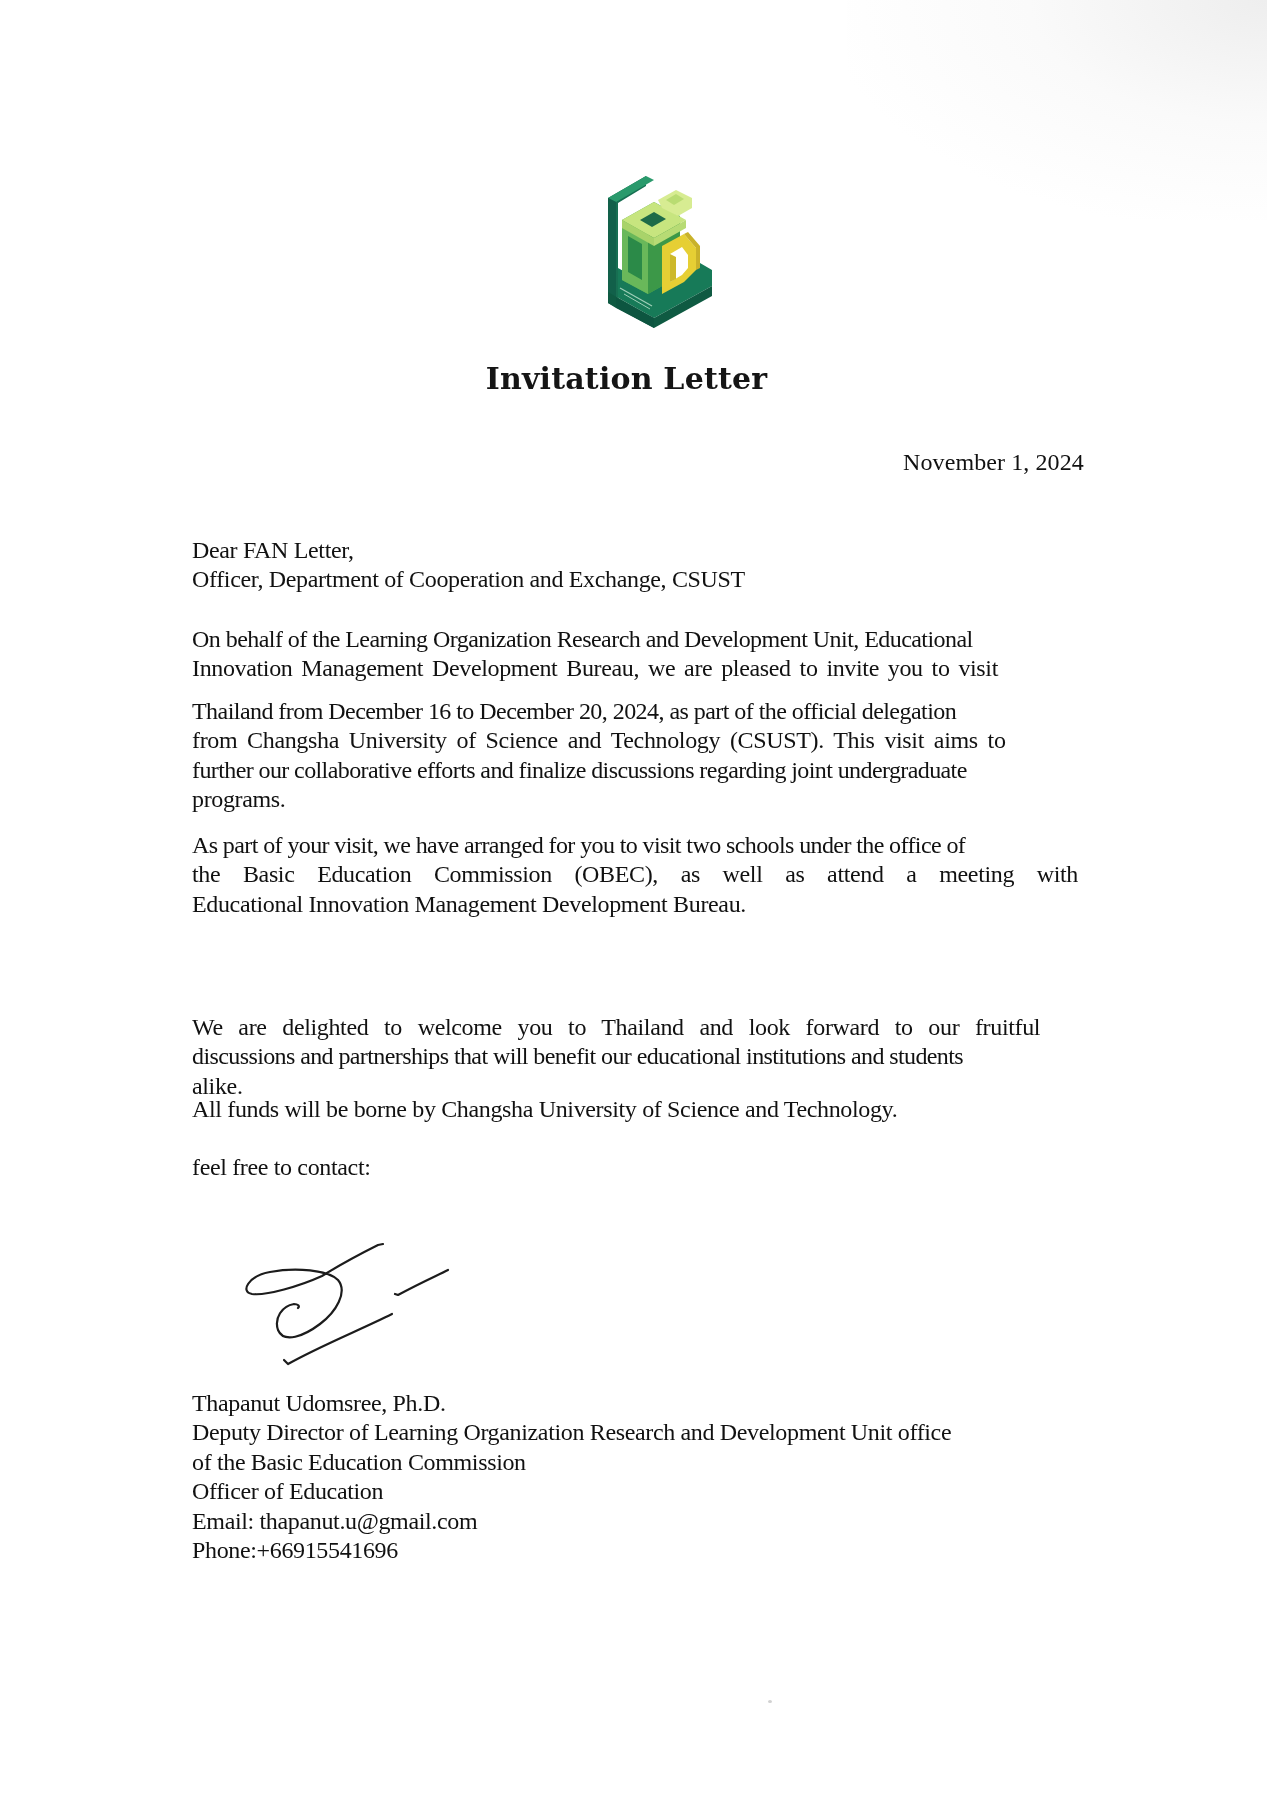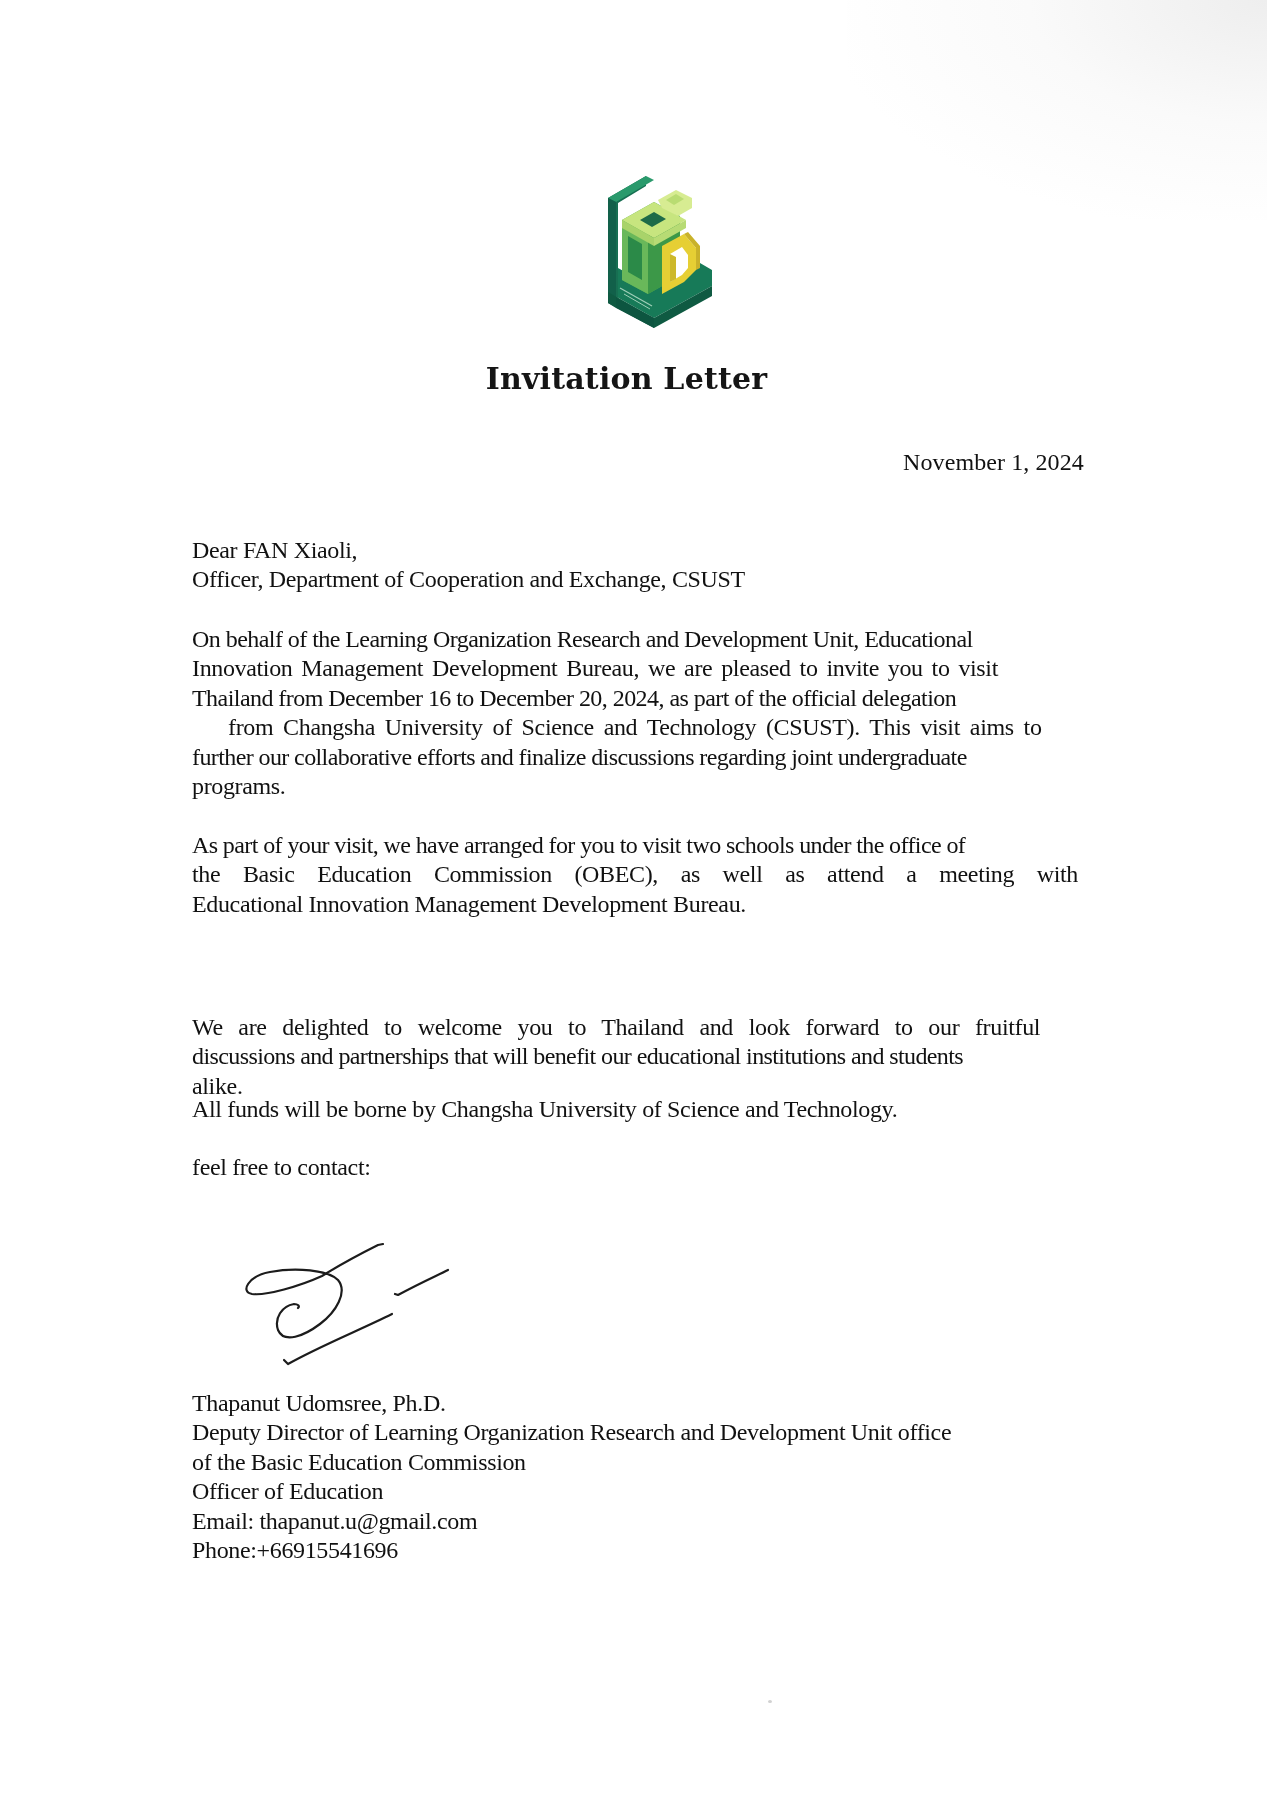--- a/index.html
+++ b/index.html
@@ -135,29 +135,29 @@
 
   <line x1="32" y1="130" x2="64" y2="148" stroke="#9fd0b8" stroke-width="1.2"></line>
   <line x1="36" y1="136" x2="62" y2="151" stroke="#9fd0b8" stroke-width="1"></line>
 </svg>
 
 <div class="title">Invitation Letter</div>
 
 <div class="date">November 1, 2024</div>
 
 <div class="body-text salutation">
-  <span class="line">Dear FAN Xiaoli,</span>
+  <span class="line">Dear FAN Letter,</span>
   <span class="line">Officer, Department of Cooperation and Exchange, CSUST</span>
 </div>
 
 <div class="para p1">
   <span class="line" style="letter-spacing:-0.55px;">On behalf of the Learning Organization Research and Development Unit, Educational</span>
   <span class="line" style="word-spacing:3.2px;">Innovation Management Development Bureau, we are pleased to invite you to visit</span>
-  <span class="line" style="letter-spacing:-0.55px;">Thailand from December 16 to December 20, 2024, as part of the official delegation</span>
-  <span class="line" style="word-spacing:4.2px;margin-left:36px;">from Changsha University of Science and Technology (CSUST). This visit aims to</span>
+  <span class="line" style="letter-spacing:-0.55px;margin-top:13px;">Thailand from December 16 to December 20, 2024, as part of the official delegation</span>
+  <span class="line" style="word-spacing:4.2px;">from Changsha University of Science and Technology (CSUST). This visit aims to</span>
   <span class="line" style="letter-spacing:-0.6px;">further our collaborative efforts and finalize discussions regarding joint undergraduate</span>
   <span class="line">programs.</span>
 </div>
 
 <div class="para p2">
   <span class="line" style="letter-spacing:-0.6px;">As part of your visit, we have arranged for you to visit two schools under the office of</span>
   <span class="line" style="word-spacing:17px;">the Basic Education Commission (OBEC), as well as attend a meeting with</span>
   <span class="line">Educational Innovation Management Development Bureau.</span>
 </div>
 

